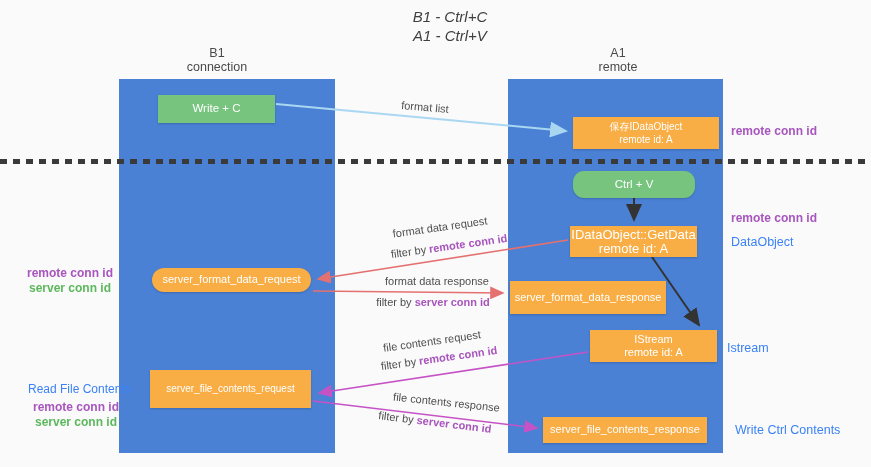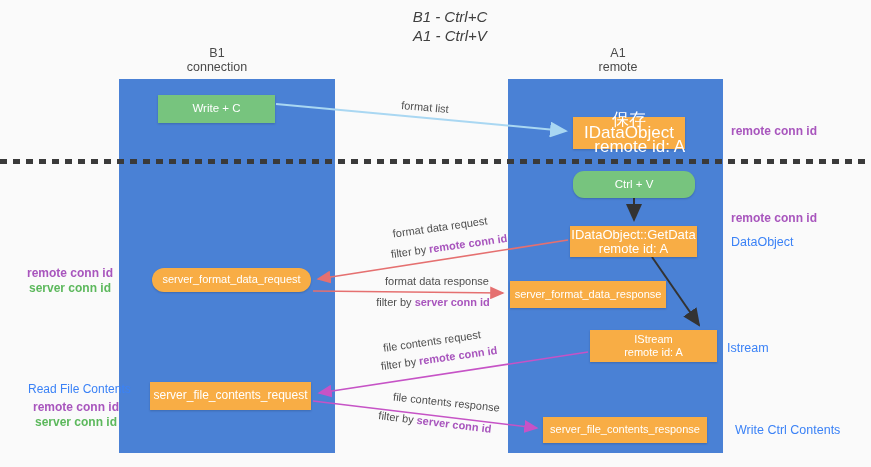--- a/index.html
+++ b/index.html
@@ -87,42 +87,42 @@
     <line x1="568" y1="240" x2="318" y2="279" stroke="#e57070" stroke-width="1.6" marker-end="url(#m-red)"></line>
     <line x1="313" y1="291" x2="503" y2="293" stroke="#e57070" stroke-width="1.6" marker-end="url(#m-red)"></line>
     <line x1="652" y1="257" x2="699" y2="325" stroke="#333333" stroke-width="2" marker-end="url(#m-black)"></line>
     <line x1="588" y1="352" x2="319" y2="393" stroke="#c653c6" stroke-width="1.6" marker-end="url(#m-mag)"></line>
     <line x1="313" y1="401" x2="537" y2="428" stroke="#c653c6" stroke-width="1.6" marker-end="url(#m-mag)"></line>
   </svg>
 
   <div class="abs node node-green" style="left:158px;top:95px;width:117px;height:28px;">
     <span>Write + C</span>
   </div>
-  <div class="abs node node-orange" style="left:573px;top:117px;width:112px;height:32px;font-size:17px;align-items:flex-end;">
+  <div class="abs node node-orange" style="left:573px;top:117px;width:146px;height:32px;font-size:10px;">
     <span>保存IDataObject</span>
     <span>remote id: A</span>
   </div>
   <div class="abs node node-green" style="left:573px;top:171px;width:122px;height:27px;border-radius:11px;">
     <span>Ctrl + V</span>
   </div>
   <div class="abs node node-orange" style="left:570px;top:226px;width:127px;height:31px;font-size:13px;">
     <span>IDataObject::GetData</span>
     <span>remote id: A</span>
   </div>
   <div class="abs node node-orange" style="left:152px;top:268px;width:159px;height:24px;font-size:11px;border-radius:13px;">
     <span>server_format_data_request</span>
   </div>
-  <div class="abs node node-orange" style="left:510px;top:281px;width:156px;height:27px;font-size:11px;">
+  <div class="abs node node-orange" style="left:510px;top:281px;width:156px;height:33px;font-size:11px;">
     <span>server_format_data_response</span>
   </div>
   <div class="abs node node-orange" style="left:590px;top:330px;width:127px;height:32px;font-size:11px;">
     <span>IStream</span>
     <span>remote id: A</span>
   </div>
-  <div class="abs node node-orange" style="left:150px;top:382px;width:161px;height:28px;font-size:12px;">
+  <div class="abs node node-orange" style="left:150px;top:370px;width:161px;height:38px;font-size:10px;">
     <span>server_file_contents_request</span>
   </div>
   <div class="abs node node-orange" style="left:543px;top:417px;width:164px;height:26px;font-size:11px;">
     <span>server_file_contents_response</span>
   </div>
 
   <div class="abs flow-label" style="left:380px;top:101px;width:90px;transform:rotate(5deg);">format list</div>
 
   <div class="abs flow-label" style="left:390px;top:221px;width:100px;transform:rotate(-8deg);">format data request</div>
   <div class="abs flow-label" style="left:388px;top:240px;width:122px;transform:rotate(-8deg);">

